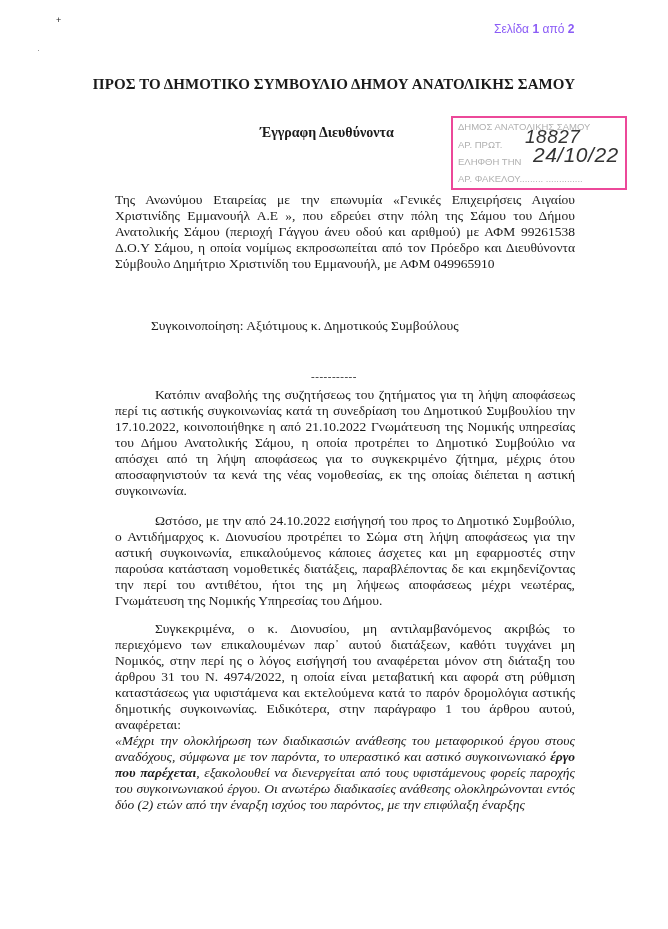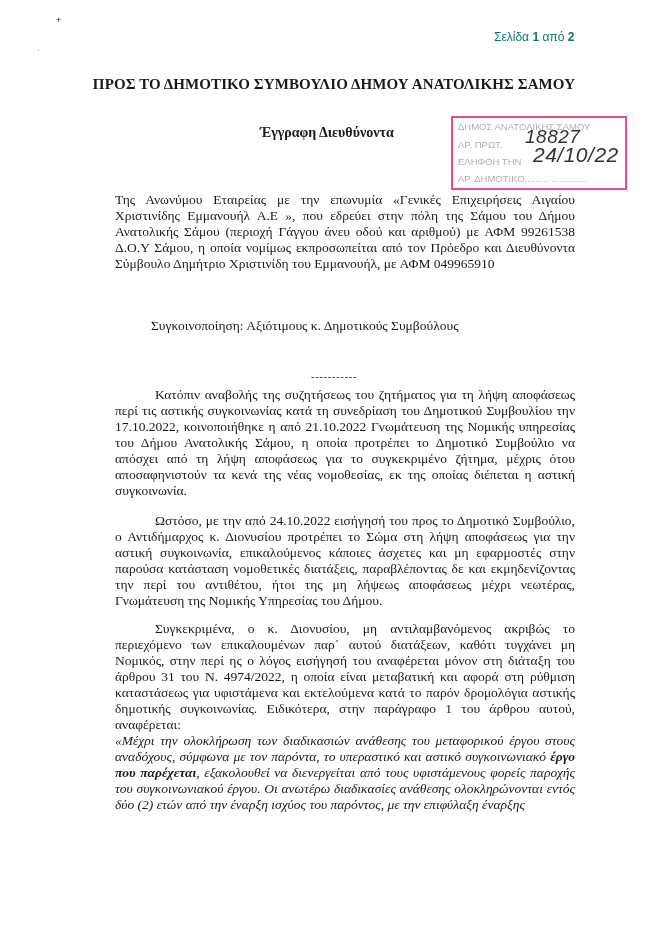--- a/index.html
+++ b/index.html
@@ -1,18 +1,18 @@
 <!DOCTYPE html>
 <html><head>
 <meta charset="utf-8">
 <style>
   html, body { margin: 0; padding: 0; background: #ffffff; }
   body { width: 668px; height: 929px; position: relative; overflow: hidden; font-family: "Liberation Serif", serif; color: #1a1a1a; }
   .mark { position: absolute; font-family: "Liberation Sans", sans-serif; color: #222; font-size: 9px; line-height: 1; }
-  .pagenum { position: absolute; left: 494px; top: 30px; font-family: "Liberation Sans", sans-serif; font-size: 12px; color: #0f766e; }
+  .pagenum { position: absolute; left: 494px; top: 22px; font-family: "Liberation Sans", sans-serif; font-size: 12px; color: #8b5cf6; }
   .pagenum b { font-weight: bold; }
   .title { position: absolute; left: 0; width: 668px; top: 76px; text-align: center; font-size: 15px; letter-spacing: 0.1px; font-weight: bold; }
   .subtitle { position: absolute; left: 260px; top: 125px; font-size: 14px; font-weight: bold; }
   .stamp { position: absolute; left: 451px; top: 116px; width: 172px; height: 70px; border: 2px solid #ec4899; font-family: "Liberation Sans", sans-serif; color: #b0b0b0; font-size: 9.5px; }
   .stamp .line { position: absolute; left: 5px; white-space: nowrap; }
   .stamp .hand { position: absolute; font-family: "Liberation Sans", sans-serif; color: #333; font-size: 19px; letter-spacing: 0.5px; font-style: italic; }
   .body { position: absolute; left: 115px; width: 460px; font-size: 13.5px; line-height: 16px; text-align: justify; }
   .para { margin: 0; }
   .indent { text-indent: 40px; }
   .sep { position: absolute; left: 0; width: 668px; top: 370px; text-align: center; font-size: 11px; letter-spacing: 0.5px; }
@@ -35,21 +35,21 @@
 <div class="title">ΠΡΟΣ ΤΟ ΔΗΜΟΤΙΚΟ ΣΥΜΒΟΥΛΙΟ ΔΗΜΟΥ ΑΝΑΤΟΛΙΚΗΣ ΣΑΜΟΥ</div>
 
 <div class="subtitle">Έγγραφη Διευθύνοντα</div>
 
 <div class="stamp">
   <span class="line" style="top:3px;">ΔΗΜΟΣ ΑΝΑΤΟΛΙΚΗΣ ΣΑΜΟΥ</span>
   <span class="line" style="top:21px;">ΑΡ. ΠΡΩΤ.</span>
   <span class="hand" style="left:72px; top:8px;">18827</span>
   <span class="line" style="top:38px;">ΕΛΗΦΘΗ ΤΗΝ</span>
   <span class="hand" style="left:80px; top:25px; font-size:21px;">24/10/22</span>
-  <span class="line" style="top:55px;">ΑΡ. ΔΗΜΟΤΙΚΟ.........  ..............</span>
+  <span class="line" style="top:55px;">ΑΡ. ΦΑΚΕΛΟΥ.........  ..............</span>
 </div>
 
 <div class="body" style="top:192px;">
   <p class="para">Της Ανωνύμου Εταιρείας με την επωνυμία «Γενικές Επιχειρήσεις Αιγαίου Χριστινίδης Εμμανουήλ Α.Ε », που εδρεύει στην πόλη της Σάμου του Δήμου Ανατολικής Σάμου (περιοχή Γάγγου άνευ οδού και αριθμού) με ΑΦΜ 99261538 Δ.Ο.Υ Σάμου, η οποία νομίμως εκπροσωπείται από τον Πρόεδρο και Διευθύνοντα Σύμβουλο Δημήτριο Χριστινίδη του Εμμανουήλ, με ΑΦΜ 049965910</p>
 </div>
 
 <div class="body" style="top:318px;margin-left:36px;">
   <p class="para">Συγκοινοποίηση: Αξιότιμους κ. Δημοτικούς Συμβούλους</p>
 </div>
 

